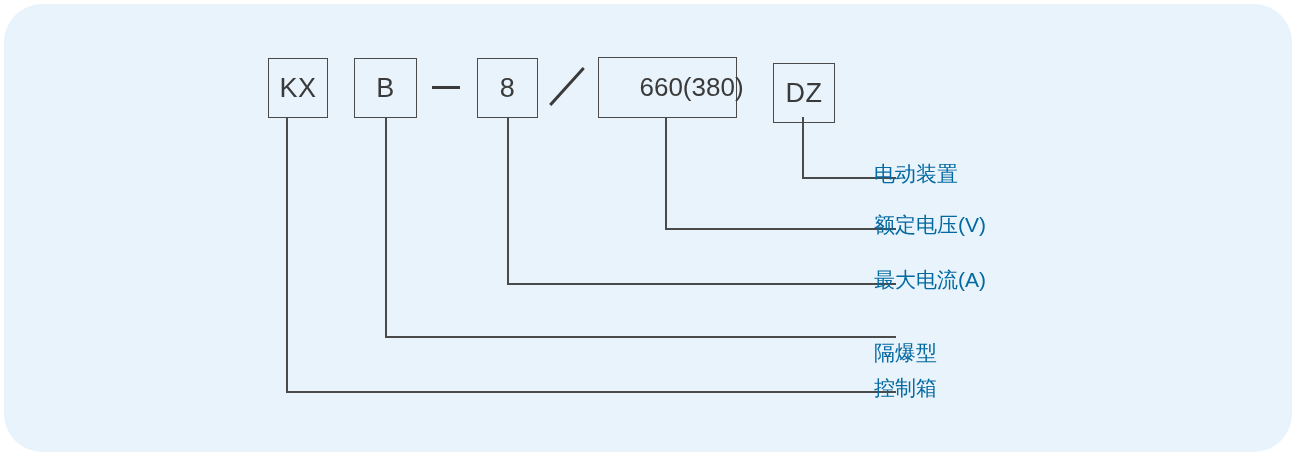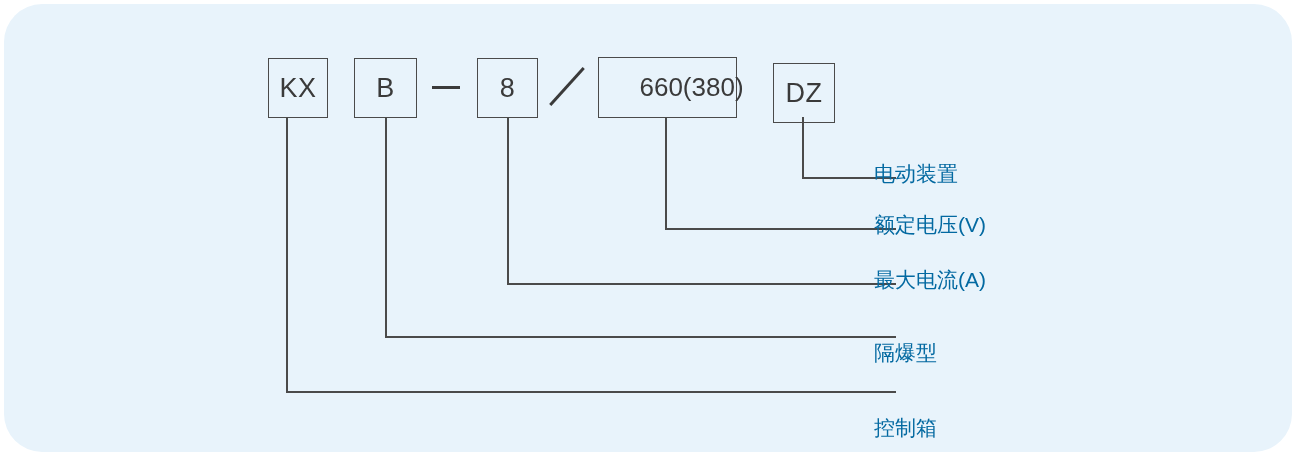--- a/index.html
+++ b/index.html
@@ -86,21 +86,21 @@
     height: 26px;
     line-height: 26px;
     color: #0369a1;
     font-size: 21px;
     white-space: nowrap;
   }
   #label-1 { top: 161px; }
   #label-2 { top: 212px; }
   #label-3 { top: 267px; }
   #label-4 { top: 320px; margin-top: 20px; }
-  #label-5 { top: 375px; margin-top: 40px; }
+  #label-5 { top: 375px; }
 </style>
 </head>
 <body>
 
 <div class="canvas">
   <div class="panel"></div>
 
   <div class="code-box" id="box-kx">KX</div>
   <div class="code-box" id="box-b">B</div>
   <div class="code-box" id="box-current">8</div>

